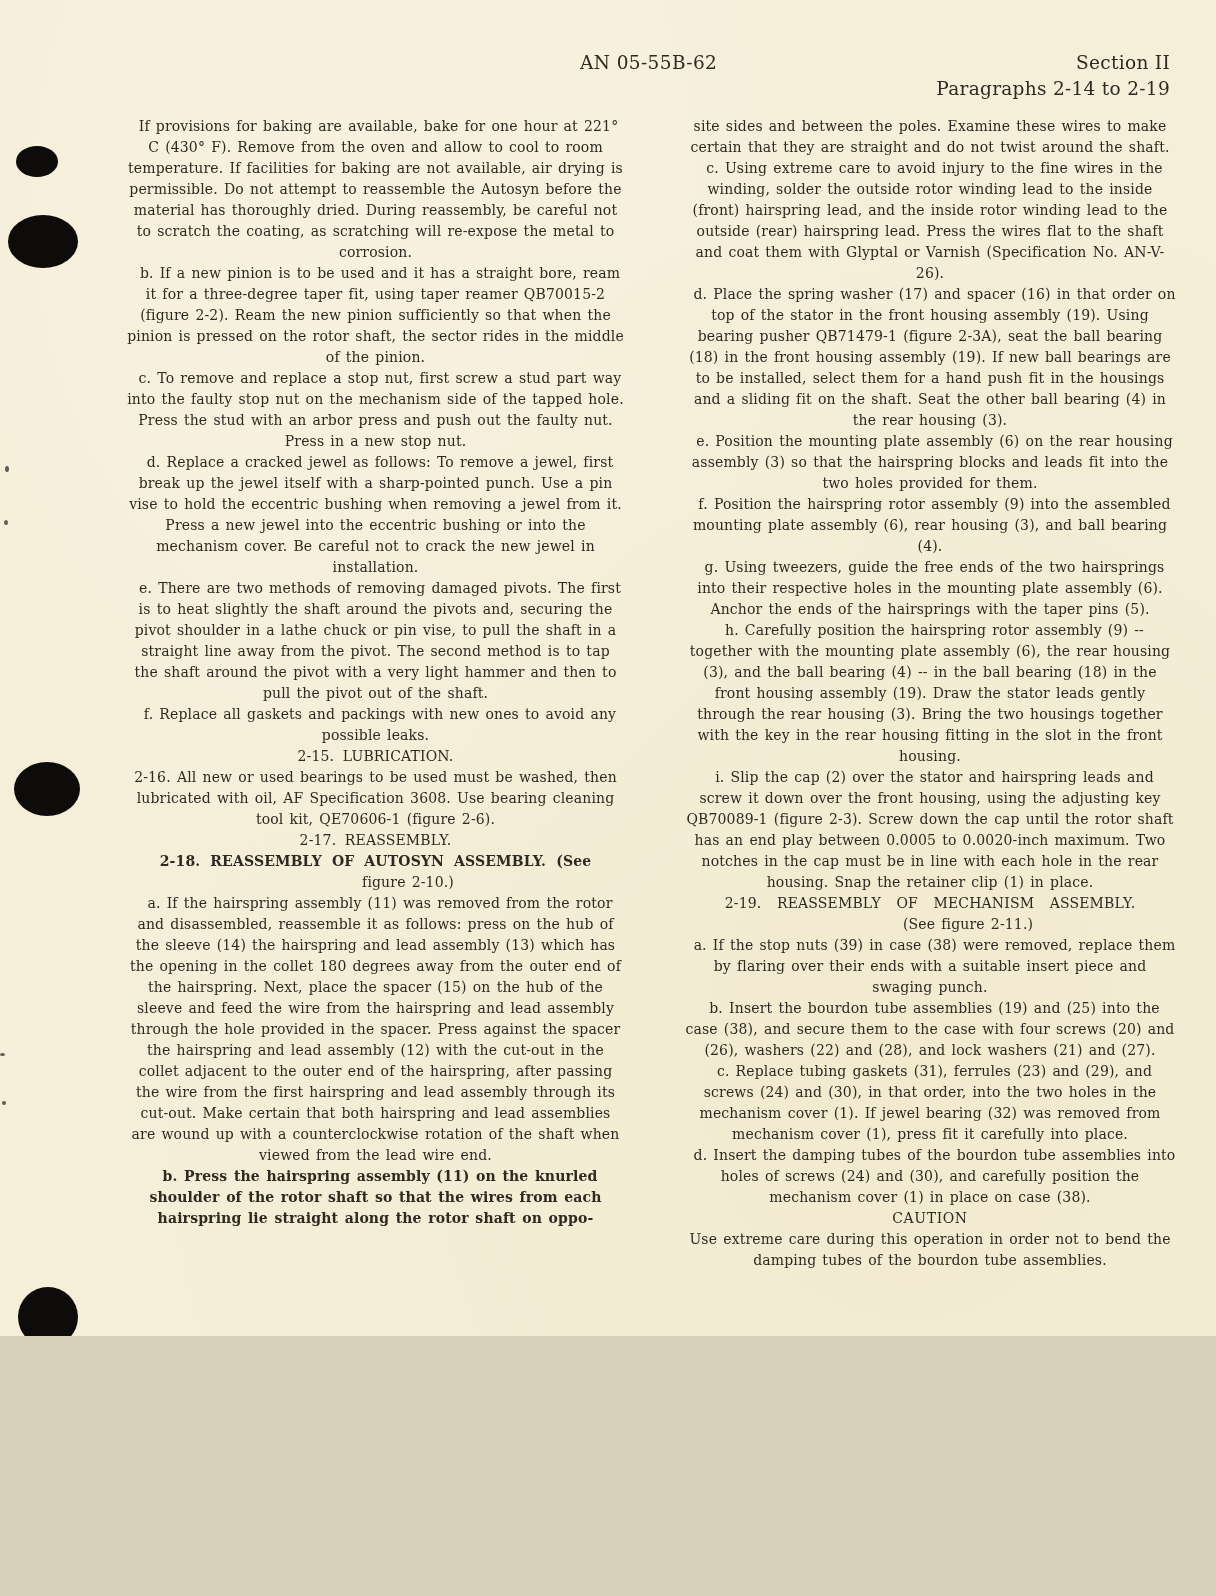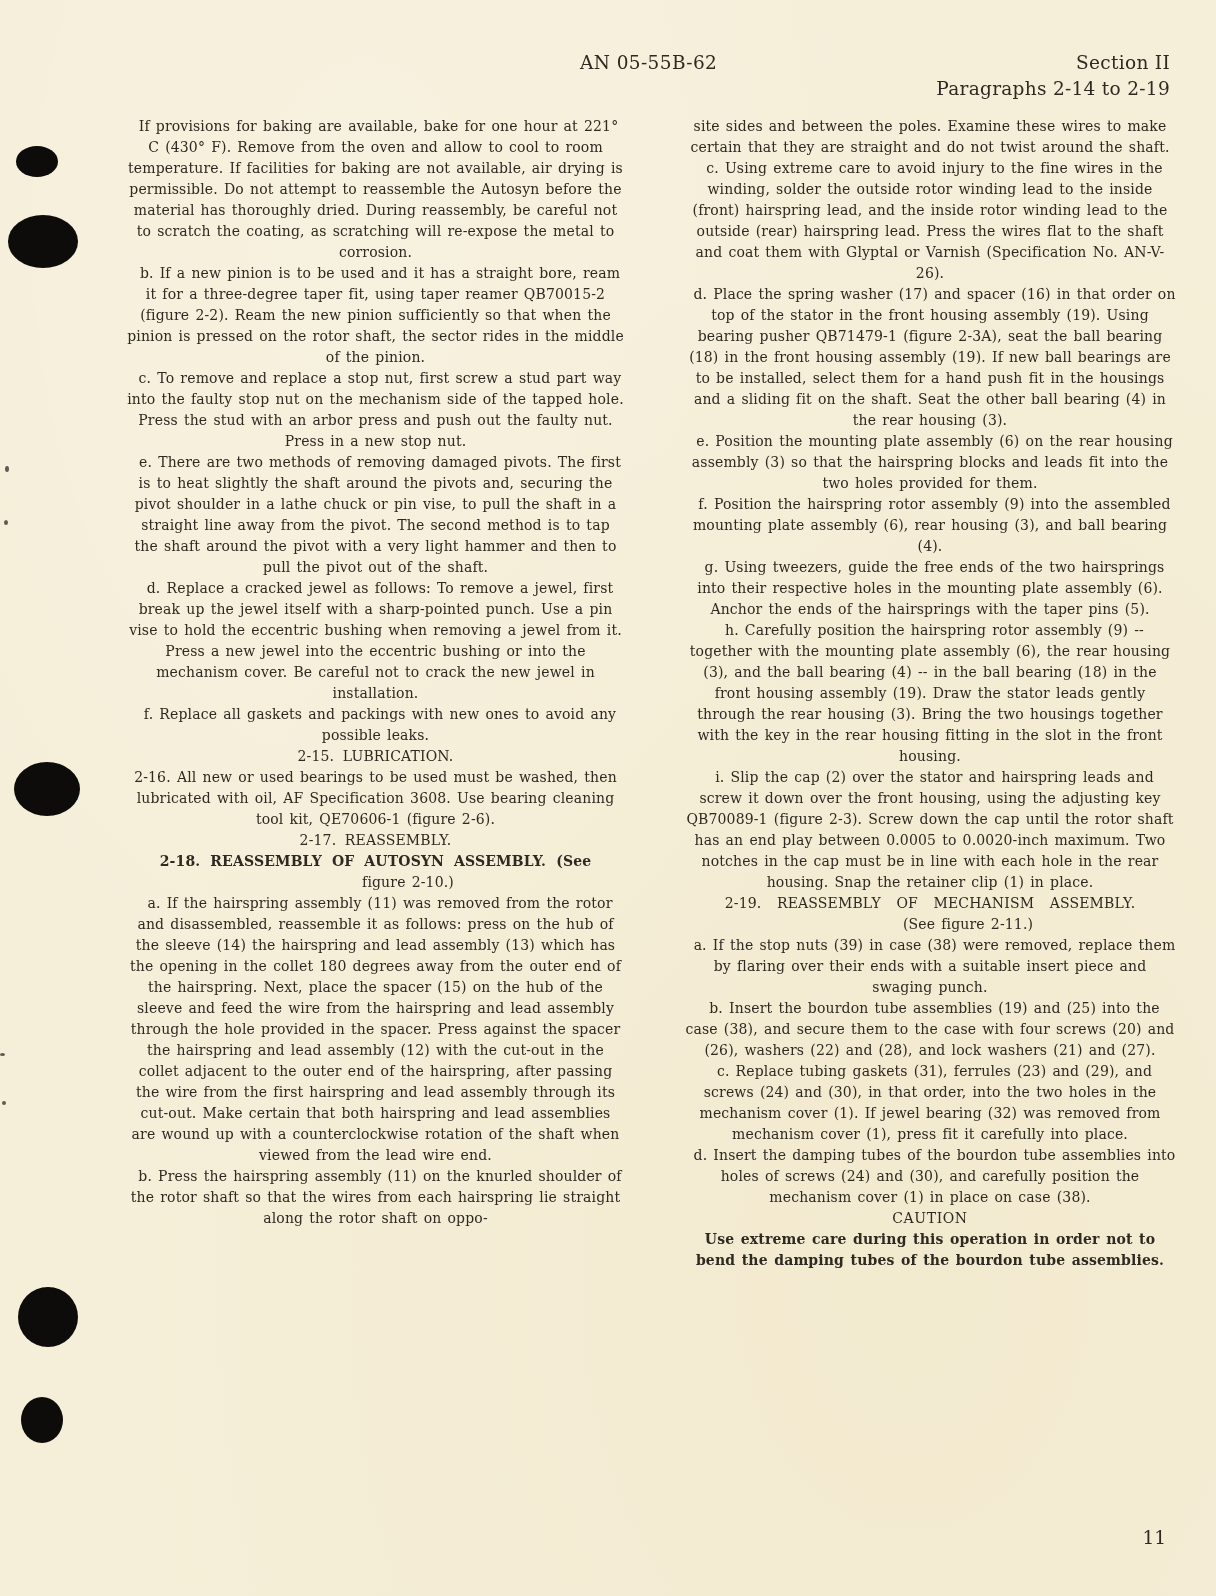--- a/index.html
+++ b/index.html
@@ -1,18 +1,18 @@
 <!DOCTYPE html>
 <html><head>
 <meta charset="utf-8">
 <style>
   html,body{margin:0;padding:0;background:#d8d0b8;}
   .page{
     position:relative;
-    width:1216px;height:1596px;
+    width:1216px;height:1336px;
     margin:0 auto;
     background:
       radial-gradient(ellipse at 30% 15%, rgba(255,255,255,0.18), rgba(255,255,255,0) 55%),
       radial-gradient(ellipse at 75% 80%, rgba(235,222,180,0.25), rgba(235,222,180,0) 60%),
       #f5eed8;
     font-family:"DejaVu Serif", serif;
     color:#2e2921;
     overflow:hidden;
   }
   
@@ -28,23 +28,23 @@
   .col-left{left:127px;width:497px;}
   .col-right{left:684px;width:492px;}
   .col p{margin:0;text-align:center;}
   .item{text-indent:9px;}
   .cont{text-indent:6px;}
   .h{margin:29px 0;word-spacing:4px;}
   .hang18{padding-left:65px;text-indent:-65px;margin:28px 0 5px;}
   .hang19{padding-left:76px;text-indent:-76px;margin:30px 0 6px;}
   .spread1{word-spacing:5px;font-weight:bold;}
   .spread2{word-spacing:11px;margin-top:30px;}
-  .gap-top{margin-top:10px;}
+  .gap-top{margin-top:10px;font-weight:bold;}
   .caution-title{text-align:center;margin:27px 0 22px;letter-spacing:0.6px;word-spacing:2px;}
-  .caution-body{margin:0 29px 0 33px;font-weight:bold;}
+  .caution-body{margin:0 29px 0 33px;}
   
   .page-number{position:absolute;right:50px;top:1527px;font-size:18.5px;}
   
   .dot{position:absolute;background:#0d0c0a;border-radius:50%;}
   .dot1{left:16px;top:146px;width:42px;height:31px;}
   .dot2{left:8px;top:215px;width:70px;height:53px;}
   .dot3{left:14px;top:762px;width:66px;height:54px;}
   .dot4{left:18px;top:1287px;width:60px;height:60px;}
   .dot5{left:21px;top:1397px;width:42px;height:46px;}
   .speck{position:absolute;background:#5e5b52;border-radius:50%;}
@@ -71,22 +71,22 @@
   <div class="doc-num">AN 05-55B-62</div>
   <div class="hdr-right">
     <div>Section II</div>
     <div>Paragraphs 2-14 to 2-19</div>
   </div>
 
   <div class="col col-left">
     <p class="cont">If provisions for baking are available, bake for one hour at 221° C (430° F).  Remove from the oven and allow to cool to room temperature.  If facilities for baking are not available, air drying is permissible. Do not attempt to reassemble the Autosyn before the material has thoroughly dried.  During reassembly, be careful not to scratch the coating, as scratching will re-expose the metal to corrosion.</p>
     <p class="item">b.  If a new pinion is to be used and it has a straight bore, ream it for a three-degree taper fit, using taper reamer QB70015-2 (figure 2-2).  Ream the new pinion sufficiently so that when the pinion is pressed on the rotor shaft, the sector rides in the middle of the pinion.</p>
     <p class="item">c.  To remove and replace a stop nut, first screw a stud part way into the faulty stop nut on the mechanism side of the tapped hole.  Press the stud with an arbor press and push out the faulty nut.  Press in a new stop nut.</p>
+    <p class="item">d.  Replace a cracked jewel as follows:  To remove a jewel, first break up the jewel itself with a sharp-pointed punch.  Use a pin vise to hold the eccentric bushing when removing a jewel from it.  Press a new jewel into the eccentric bushing or into the mechanism cover.  Be careful not to crack the new jewel in installation.</p>
     <p class="item">e.  There are two methods of removing damaged pivots.  The first is to heat slightly the shaft around the pivots and, securing the pivot shoulder in a lathe chuck or pin vise, to pull the shaft in a straight line away from the pivot.  The second method is to tap the shaft around the pivot with a very light hammer and then to pull the pivot out of the shaft.</p>
-    <p class="item">d.  Replace a cracked jewel as follows:  To remove a jewel, first break up the jewel itself with a sharp-pointed punch.  Use a pin vise to hold the eccentric bushing when removing a jewel from it.  Press a new jewel into the eccentric bushing or into the mechanism cover.  Be careful not to crack the new jewel in installation.</p>
     <p class="item">f.  Replace all gaskets and packings  with new ones to avoid any possible leaks.</p>
     <p class="h">2-15.  LUBRICATION.</p>
     <p class="">2-16.  All new or used bearings to be used must be washed, then lubricated with oil, AF Specification 3608.  Use bearing cleaning tool kit, QE70606-1 (figure 2-6).</p>
     <p class="h">2-17.  REASSEMBLY.</p>
     <p class="hang18"><span class="spread1">2-18.  REASSEMBLY OF AUTOSYN ASSEMBLY. (See</span><br><span>figure 2-10.)</span></p>
     <p class="item">a.  If the hairspring assembly (11) was removed from the rotor and disassembled, reassemble it as follows: press on the hub of the sleeve (14) the hairspring and lead assembly (13) which has the opening in the collet 180 degrees away from the outer end of the hairspring. Next, place the spacer (15) on the hub of the sleeve and feed the wire from the hairspring and lead assembly through the hole provided in the spacer.  Press against the spacer the hairspring and lead assembly (12) with the cut-out in the collet adjacent to the outer end of the hairspring, after passing the wire from the first hairspring and lead assembly through its cut-out. Make certain that both hairspring and lead assemblies are wound up with a counterclockwise rotation of the shaft when viewed from the lead wire end.</p>
     <p class="item gap-top">b.  Press the hairspring assembly (11) on the knurled shoulder of the rotor shaft so that the wires from each hairspring lie straight along the rotor shaft on oppo-</p>
   </div>
 
   <div class="col col-right">

